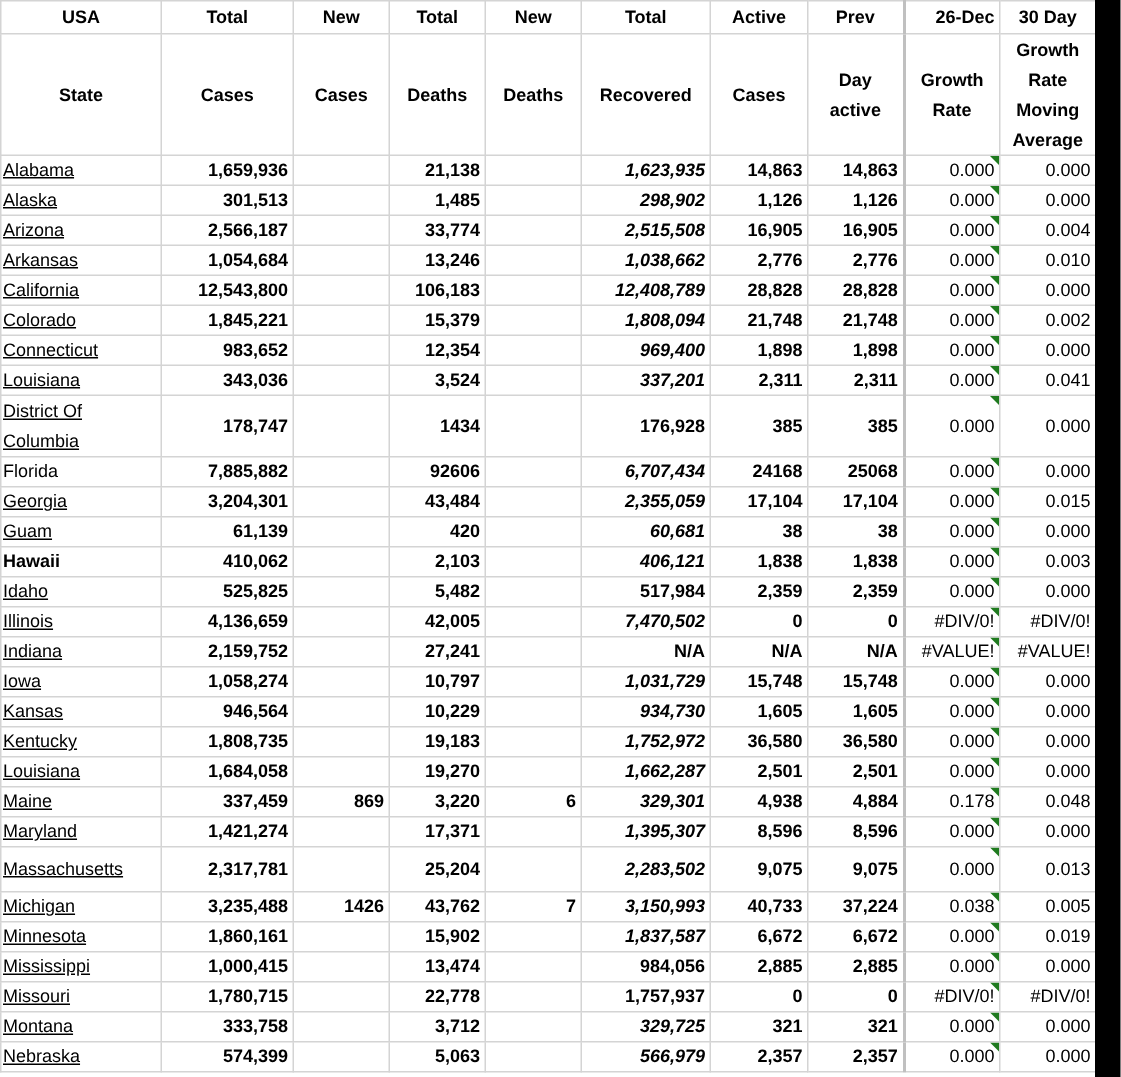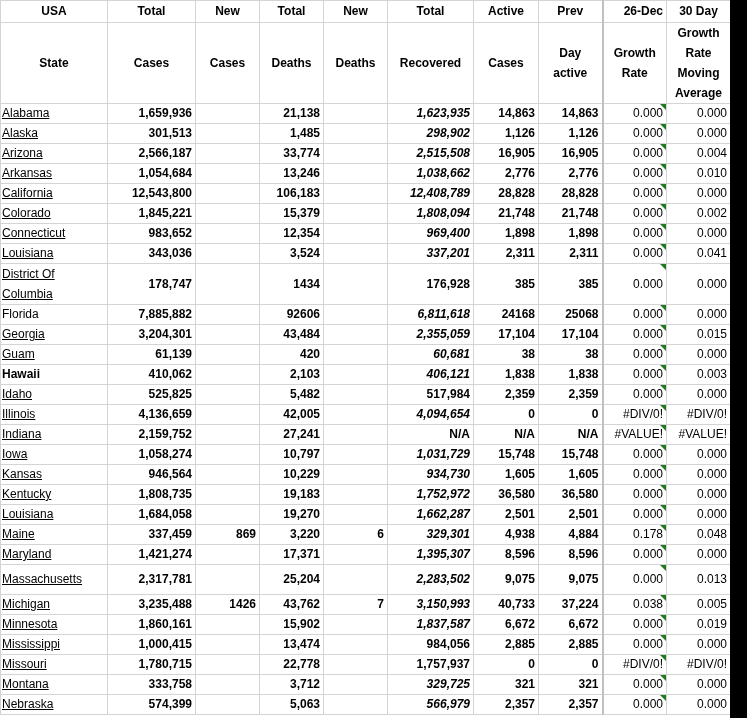--- a/index.html
+++ b/index.html
@@ -188,21 +188,21 @@
           <td class="num prev-col"><span>385</span></td>
           <td class="num growth plain"><span>0.000</span><span class="tri"></span></td>
           <td class="num plain"><span>0.000</span></td>
         </tr>
         <tr>
           <td class="state"><span class="">Florida</span></td>
           <td class="num"><span>7,885,882</span></td>
           <td class="num"><span></span></td>
           <td class="num"><span>92606</span></td>
           <td class="num"><span></span></td>
-          <td class="num it"><span>6,811,618</span></td>
+          <td class="num it"><span>6,707,434</span></td>
           <td class="num"><span>24168</span></td>
           <td class="num prev-col"><span>25068</span></td>
           <td class="num growth plain"><span>0.000</span><span class="tri"></span></td>
           <td class="num plain"><span>0.000</span></td>
         </tr>
         <tr>
           <td class="state"><span class="lnk">Georgia</span></td>
           <td class="num"><span>3,204,301</span></td>
           <td class="num"><span></span></td>
           <td class="num"><span>43,484</span></td>
@@ -248,21 +248,21 @@
           <td class="num prev-col"><span>2,359</span></td>
           <td class="num growth plain"><span>0.000</span><span class="tri"></span></td>
           <td class="num plain"><span>0.000</span></td>
         </tr>
         <tr>
           <td class="state"><span class="lnk">Illinois</span></td>
           <td class="num"><span>4,136,659</span></td>
           <td class="num"><span></span></td>
           <td class="num"><span>42,005</span></td>
           <td class="num"><span></span></td>
-          <td class="num it"><span>4,094,654</span></td>
+          <td class="num it"><span>7,470,502</span></td>
           <td class="num"><span>0</span></td>
           <td class="num prev-col"><span>0</span></td>
           <td class="num growth plain"><span>#DIV/0!</span><span class="tri"></span></td>
           <td class="num plain"><span>#DIV/0!</span></td>
         </tr>
         <tr>
           <td class="state"><span class="lnk">Indiana</span></td>
           <td class="num"><span>2,159,752</span></td>
           <td class="num"><span></span></td>
           <td class="num"><span>27,241</span></td>

